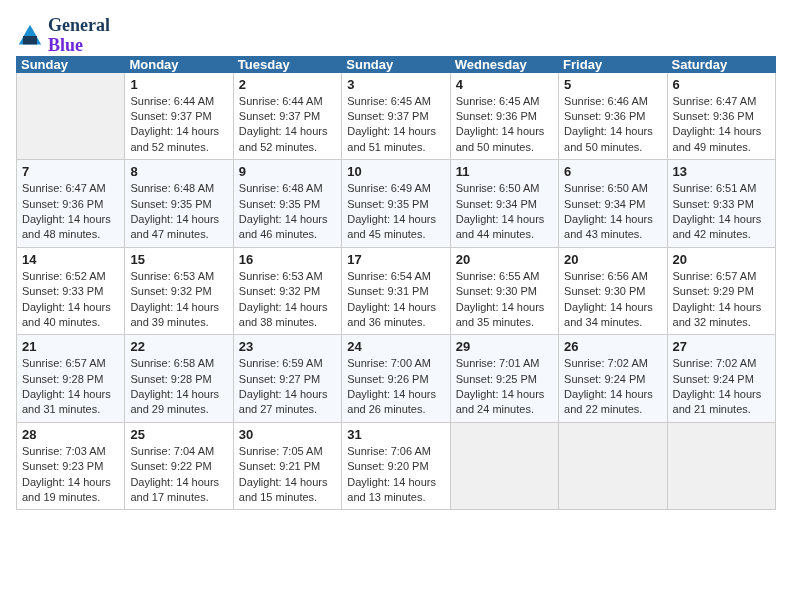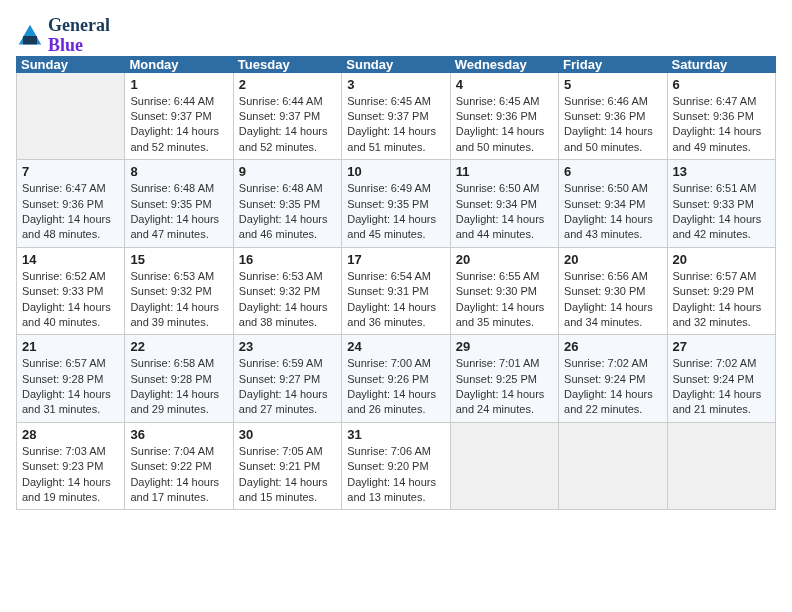--- a/index.html
+++ b/index.html
@@ -242,21 +242,21 @@
             <span class="day-number">27</span>
             <div class="day-info">Sunrise: 7:02 AM<br>Sunset: 9:24 PM<br>Daylight: 14 hours and 21 minutes.</div>
           </td>
         </tr>
         <tr>
           <td>
             <span class="day-number">28</span>
             <div class="day-info">Sunrise: 7:03 AM<br>Sunset: 9:23 PM<br>Daylight: 14 hours and 19 minutes.</div>
           </td>
           <td>
-            <span class="day-number">36</span>
+            <span class="day-number">25</span>
             <div class="day-info">Sunrise: 7:04 AM<br>Sunset: 9:22 PM<br>Daylight: 14 hours and 17 minutes.</div>
           </td>
           <td>
             <span class="day-number">30</span>
             <div class="day-info">Sunrise: 7:05 AM<br>Sunset: 9:21 PM<br>Daylight: 14 hours and 15 minutes.</div>
           </td>
           <td>
             <span class="day-number">31</span>
             <div class="day-info">Sunrise: 7:06 AM<br>Sunset: 9:20 PM<br>Daylight: 14 hours and 13 minutes.</div>
           </td>

